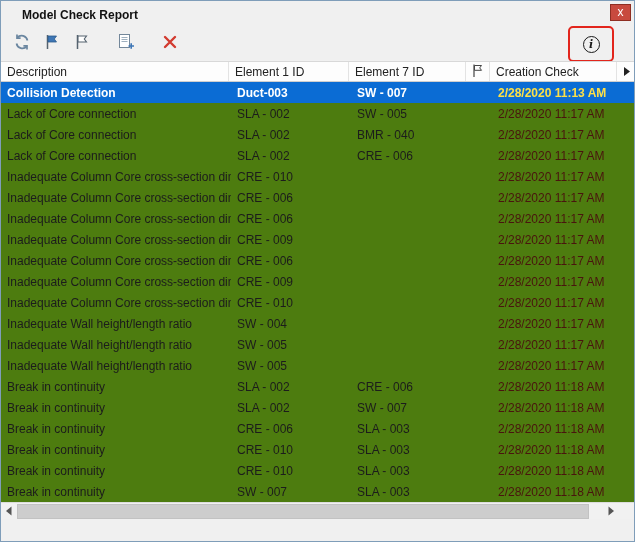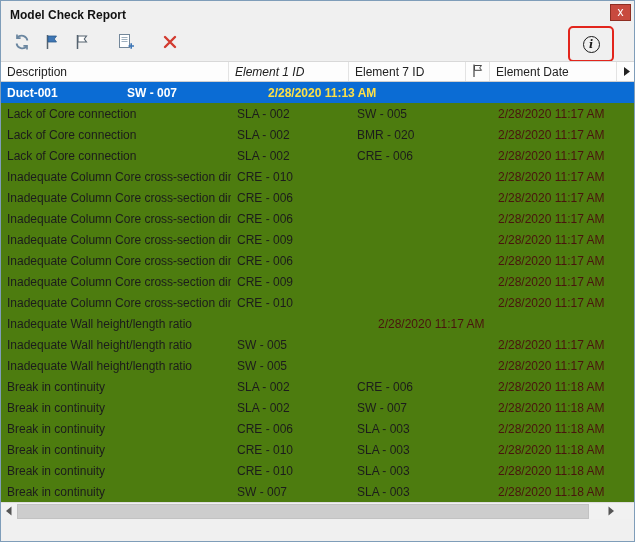--- a/index.html
+++ b/index.html
@@ -6,21 +6,21 @@
   html,body { margin:0; padding:0; background:#ffffff; }
   .window {
     position: relative;
     width: 635px; height: 542px;
     background: #f0f0f0;
     border: 1px solid var(--window-border, #7f9db9);
     font-family: "Liberation Sans", sans-serif;
     display: flex; flex-direction: column;
     overflow: hidden;
   }
-  .titlebar { height: 26px; display:flex; align-items:center; padding: 2px 4px 0 9px; flex:none; }
+  .titlebar { height: 26px; display:flex; align-items:center; padding: 2px 4px 0 9px; flex:none;margin-left:12px; }
   .title { font-size: 12px; font-weight: 700; color: #111; flex: 1; }
   .close-button {
     position: absolute; top: 3px; right: 3px;
     width: 21px; height: 17px;
     background: var(--close-red, #c84a3e);
     border: 1px solid #8e2e22;
     color: #fff; font-size: 12px; line-height: 14px; text-align: center;
     cursor: default;
   }
   .toolbar { height: 34px; display:flex; align-items:center; padding: 0 8px; flex:none; }
@@ -41,21 +41,21 @@
     font-size: 11px; color: #1a1a1a;
   }
   .list { background:#fff; border-top: 1px solid #d8d8d8; flex:none; }
   .header-row {
     display:flex; height: 20px; background: #fdfdfd;
     border-bottom: 1px solid #cfcfcf;
     font-size: 12px; color: #222; align-items: stretch;
   }
   .hcell { padding: 0 6px; border-right: 1px solid #e3e3e3; display:flex; align-items:center; white-space:nowrap; overflow:hidden; }
   .hcell.desc { width: 228px; }
-  .hcell.e1   { width: 120px; font-style: italic; }
+  .hcell.e1   { width: 120px; }
   .hcell.e2   { width: 117px; }
   .hcell.flag { width: 24px; justify-content:center; }
   .hcell.date { width: 127px; }
   .hcell.strip{ flex: 1; border-right: none; justify-content:flex-end; padding-right: 3px; }
   .rows { height: 420px; background: #fff; overflow: hidden; }
   .trow { display:flex; height: 21px; align-items:center; font-size: 12px; color:#1c1c1c; background:#4d7c0f; }
   .trow .cell { padding: 0 6px; white-space: nowrap; overflow: hidden; }
   .cell.desc { width: 230px; }
   .cell.e1   { width: 120px; }
   .cell.e2   { width: 117px; }
@@ -147,47 +147,48 @@
       <div class="hcell e1">Element 1 ID</div>
       <div class="hcell e2">Element 7 ID</div>
       <div class="hcell flag">
         <span>
           <svg width="11" height="13" viewBox="0 0 11 13">
             <line x1="2" y1="0.5" x2="2" y2="13" stroke="#444" stroke-width="1.2"></line>
             <path d="M2.5 1.5h7l-1.8 2.4 1.8 2.4h-7z" fill="none" stroke="#444" stroke-width="1"></path>
           </svg>
         </span>
       </div>
-      <div class="hcell date">Element Date</div>
+      <div class="hcell date">Creation Check</div>
       <div class="hcell strip">
         <span>
           <svg width="8" height="9" viewBox="0 0 8 9">
               <path d="M1 0l6 4.5L1 9z" fill="#222"></path>
             </svg>
         </span>
       </div>
     </div>
     <div class="rows">
         <div class="trow selected bold">
-          <div class="cell e1">Duct-001</div>
+          <div class="cell desc">Collision Detection</div>
+          <div class="cell e1">Duct-003</div>
           <div class="cell e2">SW - 007</div>
           <div class="cell flag"></div>
           <div class="cell date">2/28/2020 11:13 AM</div>
         </div>
         <div class="trow">
           <div class="cell desc">Lack of Core connection</div>
           <div class="cell e1">SLA - 002</div>
           <div class="cell e2">SW - 005</div>
           <div class="cell flag"></div>
           <div class="cell date">2/28/2020 11:17 AM</div>
         </div>
         <div class="trow">
           <div class="cell desc">Lack of Core connection</div>
           <div class="cell e1">SLA - 002</div>
-          <div class="cell e2">BMR - 020</div>
+          <div class="cell e2">BMR - 040</div>
           <div class="cell flag"></div>
           <div class="cell date">2/28/2020 11:17 AM</div>
         </div>
         <div class="trow">
           <div class="cell desc">Lack of Core connection</div>
           <div class="cell e1">SLA - 002</div>
           <div class="cell e2">CRE - 006</div>
           <div class="cell flag"></div>
           <div class="cell date">2/28/2020 11:17 AM</div>
         </div>
@@ -235,20 +236,21 @@
         </div>
         <div class="trow">
           <div class="cell desc">Inadequate Column Core cross-section dim...</div>
           <div class="cell e1">CRE - 010</div>
           <div class="cell e2"></div>
           <div class="cell flag"></div>
           <div class="cell date">2/28/2020 11:17 AM</div>
         </div>
         <div class="trow">
           <div class="cell desc">Inadequate Wall height/length ratio</div>
+          <div class="cell e1">SW - 004</div>
           <div class="cell e2"></div>
           <div class="cell flag"></div>
           <div class="cell date">2/28/2020 11:17 AM</div>
         </div>
         <div class="trow">
           <div class="cell desc">Inadequate Wall height/length ratio</div>
           <div class="cell e1">SW - 005</div>
           <div class="cell e2"></div>
           <div class="cell flag"></div>
           <div class="cell date">2/28/2020 11:17 AM</div>

